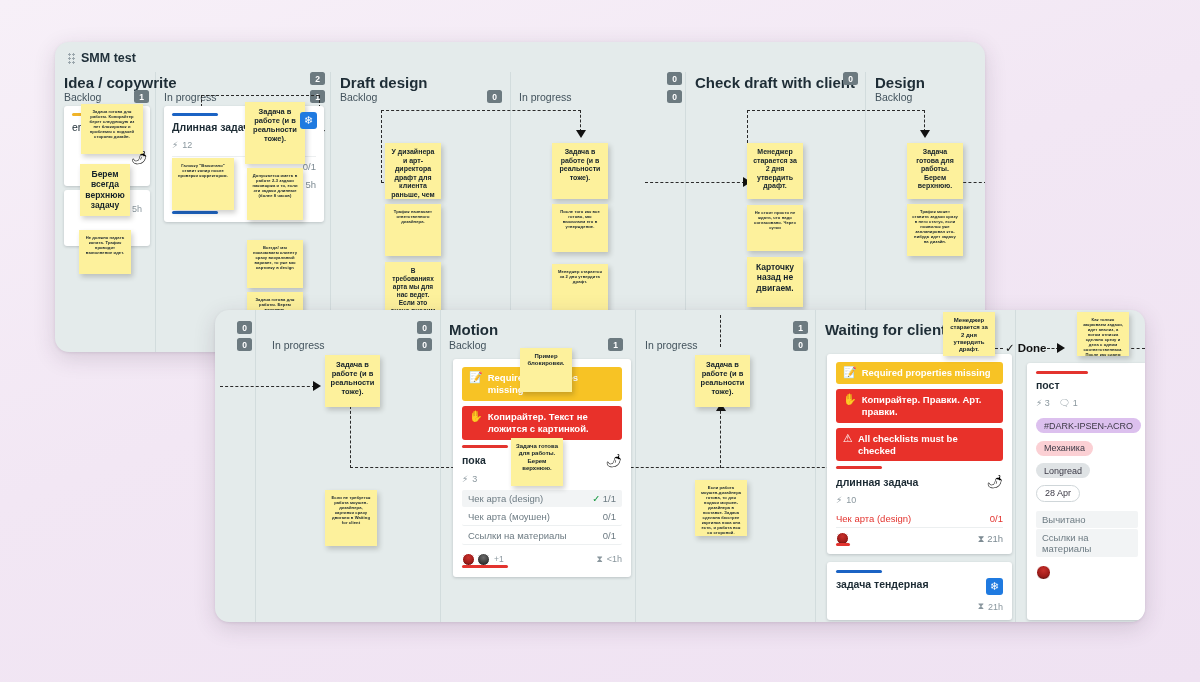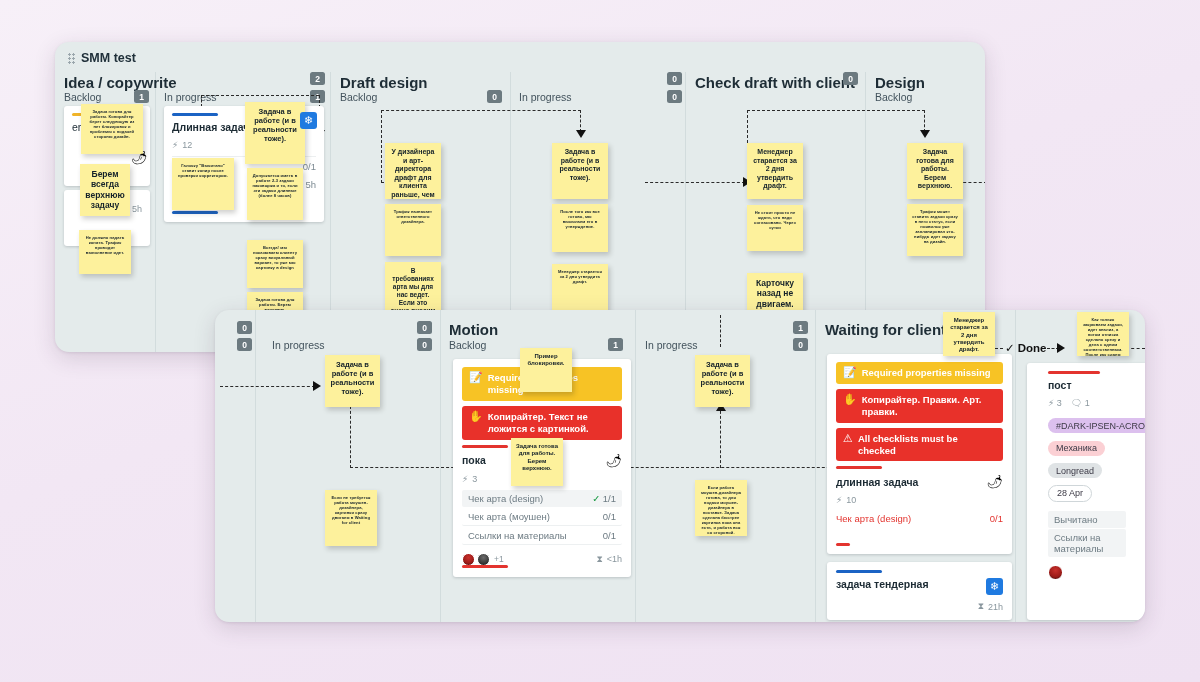--- a/index.html
+++ b/index.html
@@ -269,21 +269,21 @@
     <div class="sticky tiny" style="left:330px;top:162px;width:56px;height:52px;">Трафик назначает ответственного дизайнера.</div>
     <div class="sticky mid" style="left:330px;top:220px;width:56px;height:50px;font-size:6.5px;">В требованиях арта мы для нас ведет. Если это сцена вносим началось в сцену на одного механика и всей вести.</div>
 
     <div class="sticky big" style="left:497px;top:101px;width:56px;height:56px;font-size:7px;">Задача в работе (и в реальности тоже).</div>
     <div class="sticky tiny" style="left:497px;top:162px;width:56px;height:48px;">После того как все готово, мы высылаем его в утверждение.</div>
     <div class="sticky tiny" style="left:497px;top:222px;width:56px;height:48px;">Менеджер старается за 2 дня утвердить драфт.</div>
     <div class="sticky tiny" style="left:497px;top:280px;width:56px;height:28px;">Не стоит просто не ждать, что надо согласовано. Через сутки</div>
 
     <div class="sticky big" style="left:692px;top:101px;width:56px;height:56px;font-size:7px;">Менеджер старается за 2 дня утвердить драфт.</div>
     <div class="sticky tiny" style="left:692px;top:163px;width:56px;height:46px;">Не стоит просто не ждать, что надо согласовано. Через сутки</div>
-    <div class="sticky big" style="left:692px;top:231px;width:56px;height:50px;">Карточку назад не двигаем.</div>
+    <div class="sticky big" style="left:692px;top:215px;width:56px;height:50px;">Карточку назад не двигаем.</div>
     <div class="sticky tiny" style="left:692px;top:272px;width:56px;height:36px;">Блокировку убирает тот же человек, что ее в</div>
 
     <div class="sticky big" style="left:852px;top:101px;width:56px;height:56px;font-size:7px;">Задача готова для работы. Берем верхнюю.</div>
     <div class="sticky tiny" style="left:852px;top:162px;width:56px;height:52px;">Трафик может ставить задачи сразу в него статус, если появился уже запланировал кто-нибудь идет задачу на дизайн.</div>
   </div>
 
   <div class="board" id="board-bottom">
 
     <div class="col" style="left:40px;top:0;"></div>
     <div class="col" style="left:225px;top:0;"></div>
@@ -402,38 +402,44 @@
         <span class="chili">🌶</span>
       </div>
       <div class="meta">
           <span class="ic">⚡</span>
           <span>10</span>
         </div>
       <div class="row-line chip-red" style="margin-top:4px;border-top:none;">
         <span>Чек арта (design)</span>
         <span>0/1</span>
       </div>
+      <div class="row-line">
+        <span class="avatars">
+            <span class="av red"></span>
+          </span>
+        <span><span class="ic">⧗</span> <span>21h</span></span>
+      </div>
       <div class="bar red" style="position:absolute;left:9px;bottom:3px;width:14px;"></div>
     </div>
 
     <div class="card" style="left:612px;top:252px;width:185px;height:58px;padding:8px 9px;">
       <div class="bar blue"></div>
       <div style="display:flex;justify-content:space-between;align-items:flex-start;">
         <span class="card-title bold">задача тендерная</span>
         <span class="flake">❄</span>
       </div>
       <div class="meta" style="justify-content:flex-end;">
           <span class="ic">⧗</span>
           <span>21h</span>
         </div>
     </div>
 
     <div class="sticky mid" style="left:728px;top:2px;width:52px;height:44px;">Менеджер старается за 2 дня утвердить драфт.</div>
 
-    <div class="card" style="left:812px;top:53px;width:120px;height:257px;padding:8px 21px;overflow:hidden;">
+    <div class="card" style="left:812px;top:53px;width:120px;height:257px;padding:8px 9px;overflow:hidden;">
       <div class="bar red" style="width:52px;"></div>
       <div class="card-title bold">пост</div>
       <div class="meta" style="gap:9px;">
         <span><span class="ic">⚡</span> <span>3</span></span>
         <span><span class="ic">🗨</span> <span>1</span></span>
       </div>
       <div style="margin-top:7px;">
         <div class="tag purple">#DARK-IPSEN-ACRO</div>
         <div class="tag pink">Механика</div>
         <div class="tag gray">Longread</div>

